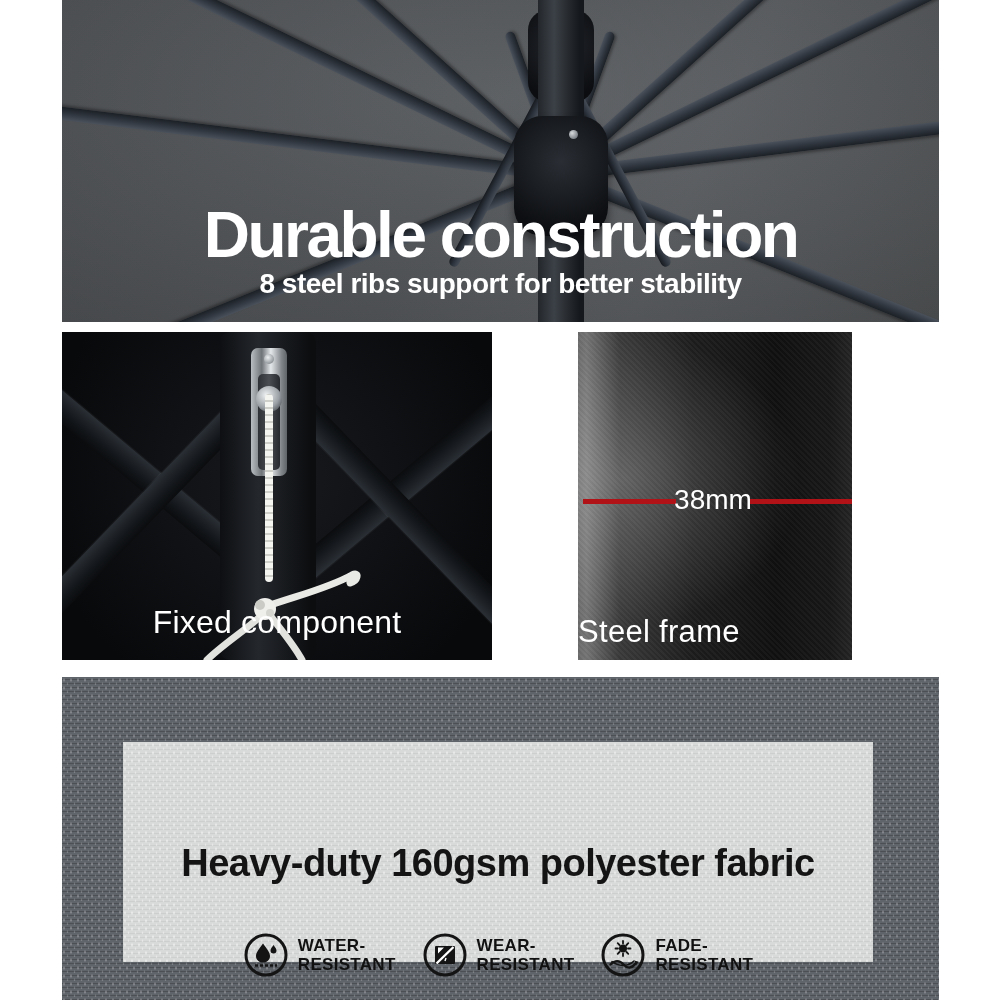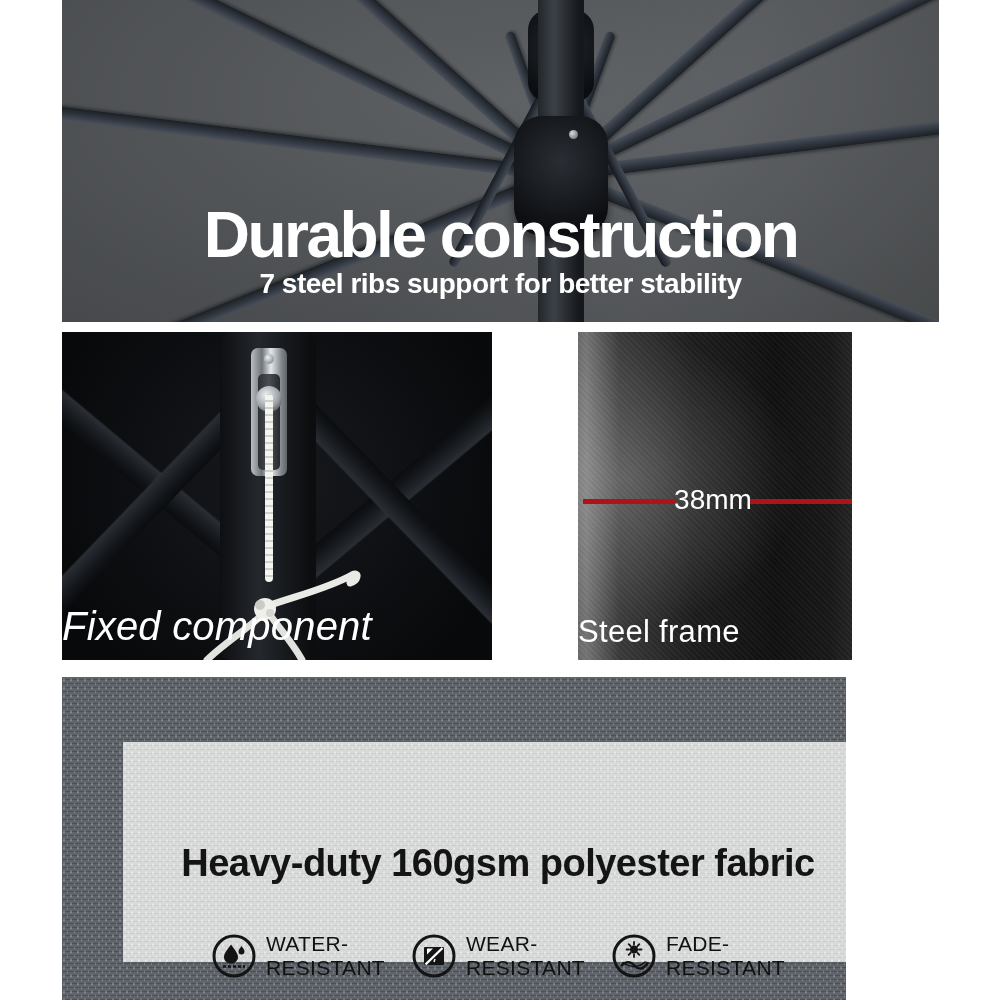--- a/index.html
+++ b/index.html
@@ -46,59 +46,59 @@
     background:linear-gradient(90deg,#b9bec2 0%, #6f7479 30%, #e5e8ea 55%, #80858a 85%, #5f6468 100%); }
   .pulley-slot { position:absolute; left:196px; top:42px; width:22px; height:96px; border-radius:5px; z-index:6;
     background:linear-gradient(90deg,#2e3236, #4a4e53 50%, #26292d); }
   .pulley-wheel { position:absolute; left:194px; top:54px; width:26px; height:26px; border-radius:50%; z-index:7;
     background:radial-gradient(circle at 40% 35%, #f0f2f3, #9aa0a5 55%, #5a5f64 80%); }
   .pulley-screw { position:absolute; left:202px; top:22px; width:10px; height:10px; border-radius:50%; z-index:7;
     background:radial-gradient(circle at 40% 35%, #eef0f1, #8d9398 75%); }
   .rope-main { position:absolute; left:203px; top:62px; width:8px; height:188px; border-radius:4px; z-index:8;
     background:repeating-linear-gradient(0deg,#f4f4f1 0 5px,#cfcfca 5px 7px); }
   .rope-svg { position:absolute; left:90px; top:235px; width:260px; height:93px; z-index:9; }
-  .ml-caption { position:absolute; left:0; right:0; top:272px; z-index:10;
-    color:#ffffff; font-size:40px; font-weight:normal; letter-spacing:0.2px;font-style:italic; }
+  .ml-caption { position:absolute; left:0; right:0; top:272px; text-align:center; z-index:10;
+    color:#ffffff; font-size:32px; font-weight:normal; letter-spacing:0.2px; }
 
   
   .steel-pole { position:absolute; left:578px; top:332px; width:274px; height:328px; overflow:hidden;
     background:
       repeating-linear-gradient(45deg, rgba(255,255,255,0.03) 0 2px, rgba(0,0,0,0.03) 2px 4px),
       radial-gradient(130% 90% at 16% 45%, rgba(255,255,255,0.22), rgba(255,255,255,0) 50%),
       linear-gradient(90deg,#6a6a6a 0%, #747474 3%, #3a3a3a 15%, #1d1d1d 42%, #101010 72%, #181818 92%, #242424 100%);
     background-color:#141414; }
   .red-line { position:absolute; top:167px; height:5px; background:#b11217; z-index:3; }
   .red-line.left { left:5px; width:93px; }
   .red-line.right { left:172px; width:102px; }
   .mm-label { position:absolute; left:92px; width:86px; top:152px; text-align:center; z-index:4;
     color:#ffffff; font-size:28px; font-weight:normal; }
   .pole-caption { position:absolute; left:0; right:0; top:282px; z-index:4;
     color:#ffffff; font-size:31px; letter-spacing:0.3px; }
 
   
-  .bottom-fabric { position:absolute; left:62px; top:677px; width:784px; height:323px; overflow:hidden;
+  .bottom-fabric { position:absolute; left:62px; top:677px; width:877px; height:323px; overflow:hidden;
     background-color:#5f646a;
     background-image:
       radial-gradient(ellipse 1.6px 3.2px at 2px 3px, rgba(255,255,255,0.45), transparent 70%),
       radial-gradient(ellipse 1.6px 3.2px at 5.5px 7px, rgba(255,255,255,0.25), transparent 70%),
       repeating-linear-gradient(0deg, rgba(0,0,0,0.20) 0 1px, transparent 1px 4px);
     background-size:7px 8px, 7px 8px, auto; }
   .fabric-panel { position:absolute; left:61px; top:65px; width:750px; height:220px;
     background-color:#d8dad9;
     background-image:
       radial-gradient(ellipse 1.6px 3.2px at 2px 3px, rgba(255,255,255,0.8), transparent 70%),
       radial-gradient(ellipse 1.6px 3.2px at 5.5px 7px, rgba(255,255,255,0.5), transparent 70%),
       repeating-linear-gradient(0deg, rgba(0,0,0,0.05) 0 1px, transparent 1px 4px);
     background-size:7px 8px, 7px 8px, auto; }
   .panel-title { position:absolute; left:0; right:0; top:100px; text-align:center;
     color:#141414; font-size:38px; font-weight:bold; letter-spacing:-0.5px; }
   .features { position:absolute; left:0; right:0; top:190px; display:flex; justify-content:center;
     align-items:center; gap:26px; }
   .feature { display:flex; align-items:center; gap:9px; }
-  .feature-label { font-size:21px; font-weight:normal; color:#111111; line-height:1.14; letter-spacing:0.3px; }
+  .feature-label { font-size:17px; font-weight:bold; color:#111111; line-height:1.14; letter-spacing:0.3px; }
   .icon-circle { display:block; }
 </style>
 </head>
 <body>
 
 <div class="canvas">
 
   <section class="top-photo">
     <div class="rib" style="transform:rotate(222deg); width:420px;"></div>
     <div class="rib" style="transform:rotate(206deg); width:560px;"></div>
@@ -110,21 +110,21 @@
     <div class="rib" style="transform:rotate(22deg);  width:560px;"></div>
     <div class="rib" style="transform:rotate(250deg); width:150px; height:10px;"></div>
     <div class="rib" style="transform:rotate(290deg); width:150px; height:10px;"></div>
     <div class="strut" style="transform:rotate(118deg); width:230px;"></div>
     <div class="strut" style="transform:rotate(62deg);  width:230px;"></div>
     <div class="hub-upper"></div>
     <div class="center-pole-top"></div>
     <div class="hub-lower"></div>
     <div class="hub-screw"></div>
     <h1 class="top-title">Durable construction</h1>
-    <p class="top-subtitle">7 steel ribs support for better stability</p>
+    <p class="top-subtitle">8 steel ribs support for better stability</p>
   </section>
 
   <section class="mid-left">
     <div class="ml-rib" style="left:-50px; top:20px;  width:390px; transform:rotate(40deg);"></div>
     <div class="ml-rib" style="left:-60px; top:312px; width:430px; transform:rotate(-46deg);"></div>
     <div class="ml-rib" style="left:480px; top:26px;  width:390px; transform:rotate(140deg);"></div>
     <div class="ml-rib" style="left:486px; top:318px; width:430px; transform:rotate(226deg);"></div>
     <div class="ml-pole"></div>
     <div class="pulley-bracket"></div>
     <div class="pulley-slot"></div>

